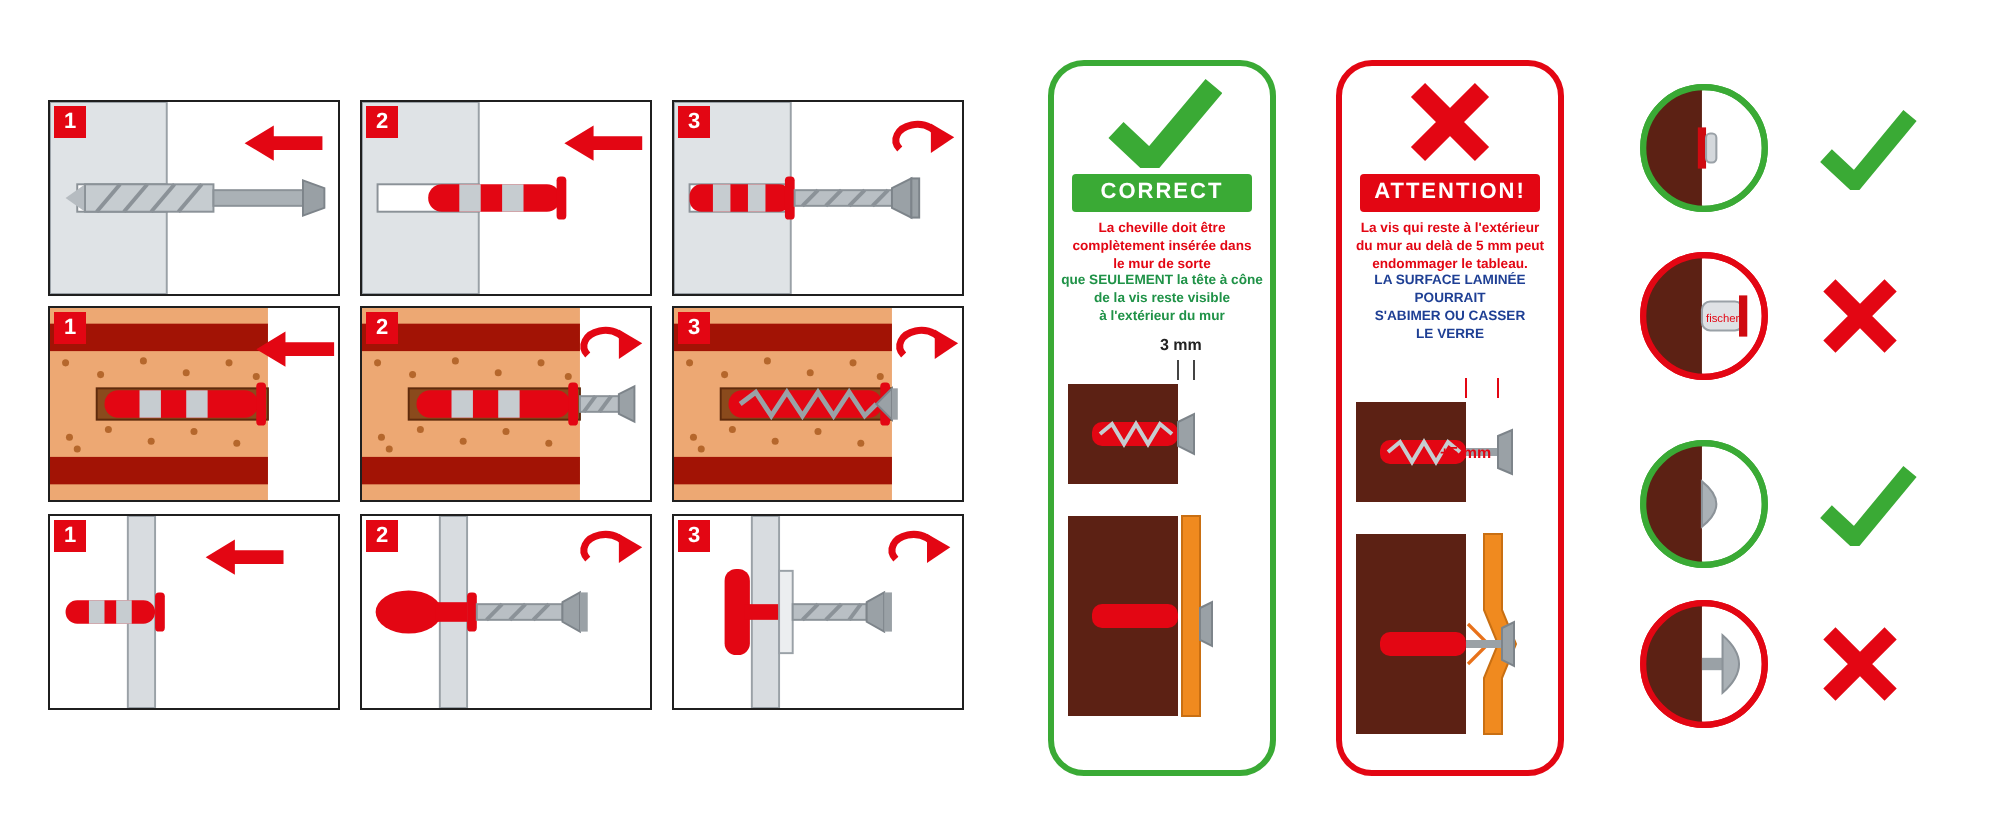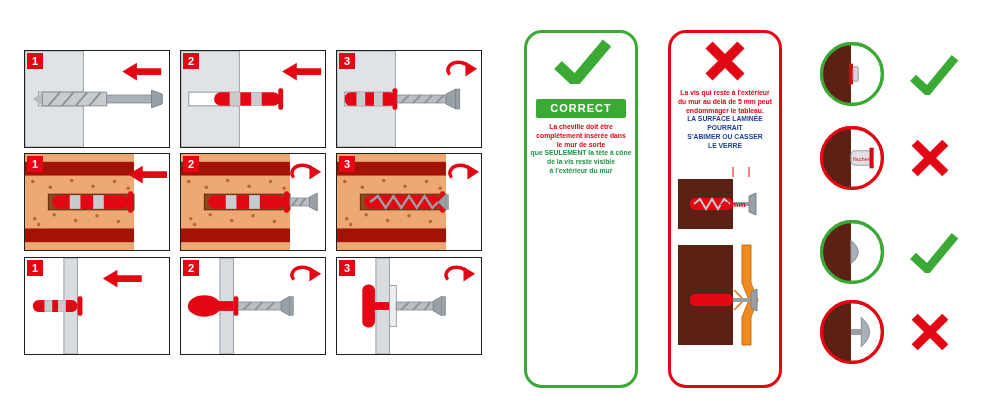--- a/index.html
+++ b/index.html
@@ -11,21 +11,21 @@
   .panel svg { position:absolute; left:0; top:0; width:100%; height:100%; }
   .badge { position:absolute; left:2px; top:2px; width:16px; height:16px; background:#e30613;
            color:#fff; font-size:11px; font-weight:bold; text-align:center; line-height:16px; z-index:2; }
 
   
   .card { position:absolute; top:30px; width:114px; height:358px; border-radius:18px; background:#fff;
           display:flex; flex-direction:column; align-items:center; }
   .card.green-card { left:524px; border:3px solid #3aaa35; }
   .card.red-card   { left:668px; border:3px solid #e30613; }
   .topmark { margin-top:5px; }
-  .banner { margin-top:15px; width:90px; height:19px; border-radius:2px; color:#fff; font-weight:bold;
+  .banner { margin-top:3px; width:90px; height:19px; border-radius:2px; color:#fff; font-weight:bold;
             font-size:11px; letter-spacing:1px; text-align:center; line-height:19px; }
   .green-card .banner { background:#3aaa35; }
   .red-card .banner   { background:#e30613; }
   .cardtext { margin-top:5px; text-align:center; width:108px; }
   .cardtext p { font-size:6.8px; font-weight:bold; line-height:1.3; }
   .t-red   { color:#e30613; }
   .t-green { color:#1f9247; }
   .t-navy  { color:#1e3f94; }
   .diagram { position:relative; width:98px; margin-top:6px; }
   .measure { position:absolute; top:-2px; left:48px; font-size:8px; font-weight:bold; color:#222; }
@@ -274,26 +274,42 @@
     </svg>
     <div class="banner">CORRECT</div>
     <div class="cardtext">
       <p class="t-red">La cheville doit être</p>
       <p class="t-red">complètement insérée dans</p>
       <p class="t-red">le mur de sorte</p>
       <p class="t-green">que SEULEMENT la tête à cône</p>
       <p class="t-green">de la vis reste visible</p>
       <p class="t-green">à l'extérieur du mur</p>
     </div>
+    <div class="diagram">
+      <span class="measure">3 mm</span>
+      <svg width="98" height="182" viewBox="0 0 98 182">
+        <line x1="57" y1="0" x2="57" y2="10" stroke="#444" stroke-width="1"></line>
+        <line x1="65" y1="0" x2="65" y2="10" stroke="#444" stroke-width="1"></line>
+        <rect x="2" y="12" width="55" height="50" fill="#5c2114"></rect>
+        <rect x="14" y="31" width="43" height="12" rx="5" fill="#e30613"></rect>
+        <polyline points="18,37 24,32 30,42 36,32 42,42 48,32 54,37" fill="none" stroke="#c6ccd0" stroke-width="2"></polyline>
+        <polygon points="57,31 65,27 65,47 57,43" fill="#9aa1a6" stroke="#7d848a"></polygon>
+        <rect x="2" y="78" width="55" height="100" fill="#5c2114"></rect>
+        <rect x="59" y="78" width="9" height="100" fill="#f08a1f" stroke="#c96f12"></rect>
+        <rect x="14" y="122" width="43" height="12" rx="5" fill="#e30613"></rect>
+        <polygon points="68,124 74,121 74,143 68,140" fill="#9aa1a6" stroke="#7d848a"></polygon>
+      </svg>
+    </div>
   </div>
 
   <div class="card red-card">
     <svg class="topmark" width="46" height="46" viewBox="0 0 46 46">
       <path d="M7 7 L39 39 M39 7 L7 39" stroke="#e30613" stroke-width="10"></path>
     </svg>
+    <div class="banner">ATTENTION!</div>
     <div class="cardtext">
       <p class="t-red">La vis qui reste à l'extérieur</p>
       <p class="t-red">du mur au delà de 5 mm peut</p>
       <p class="t-red">endommager le tableau.</p>
       <p class="t-navy">LA SURFACE LAMINÉE POURRAIT</p>
       <p class="t-navy">S'ABIMER OU CASSER</p>
       <p class="t-navy">LE VERRE</p>
     </div>
     <div class="diagram">
       <span class="measure">+5 mm</span>

